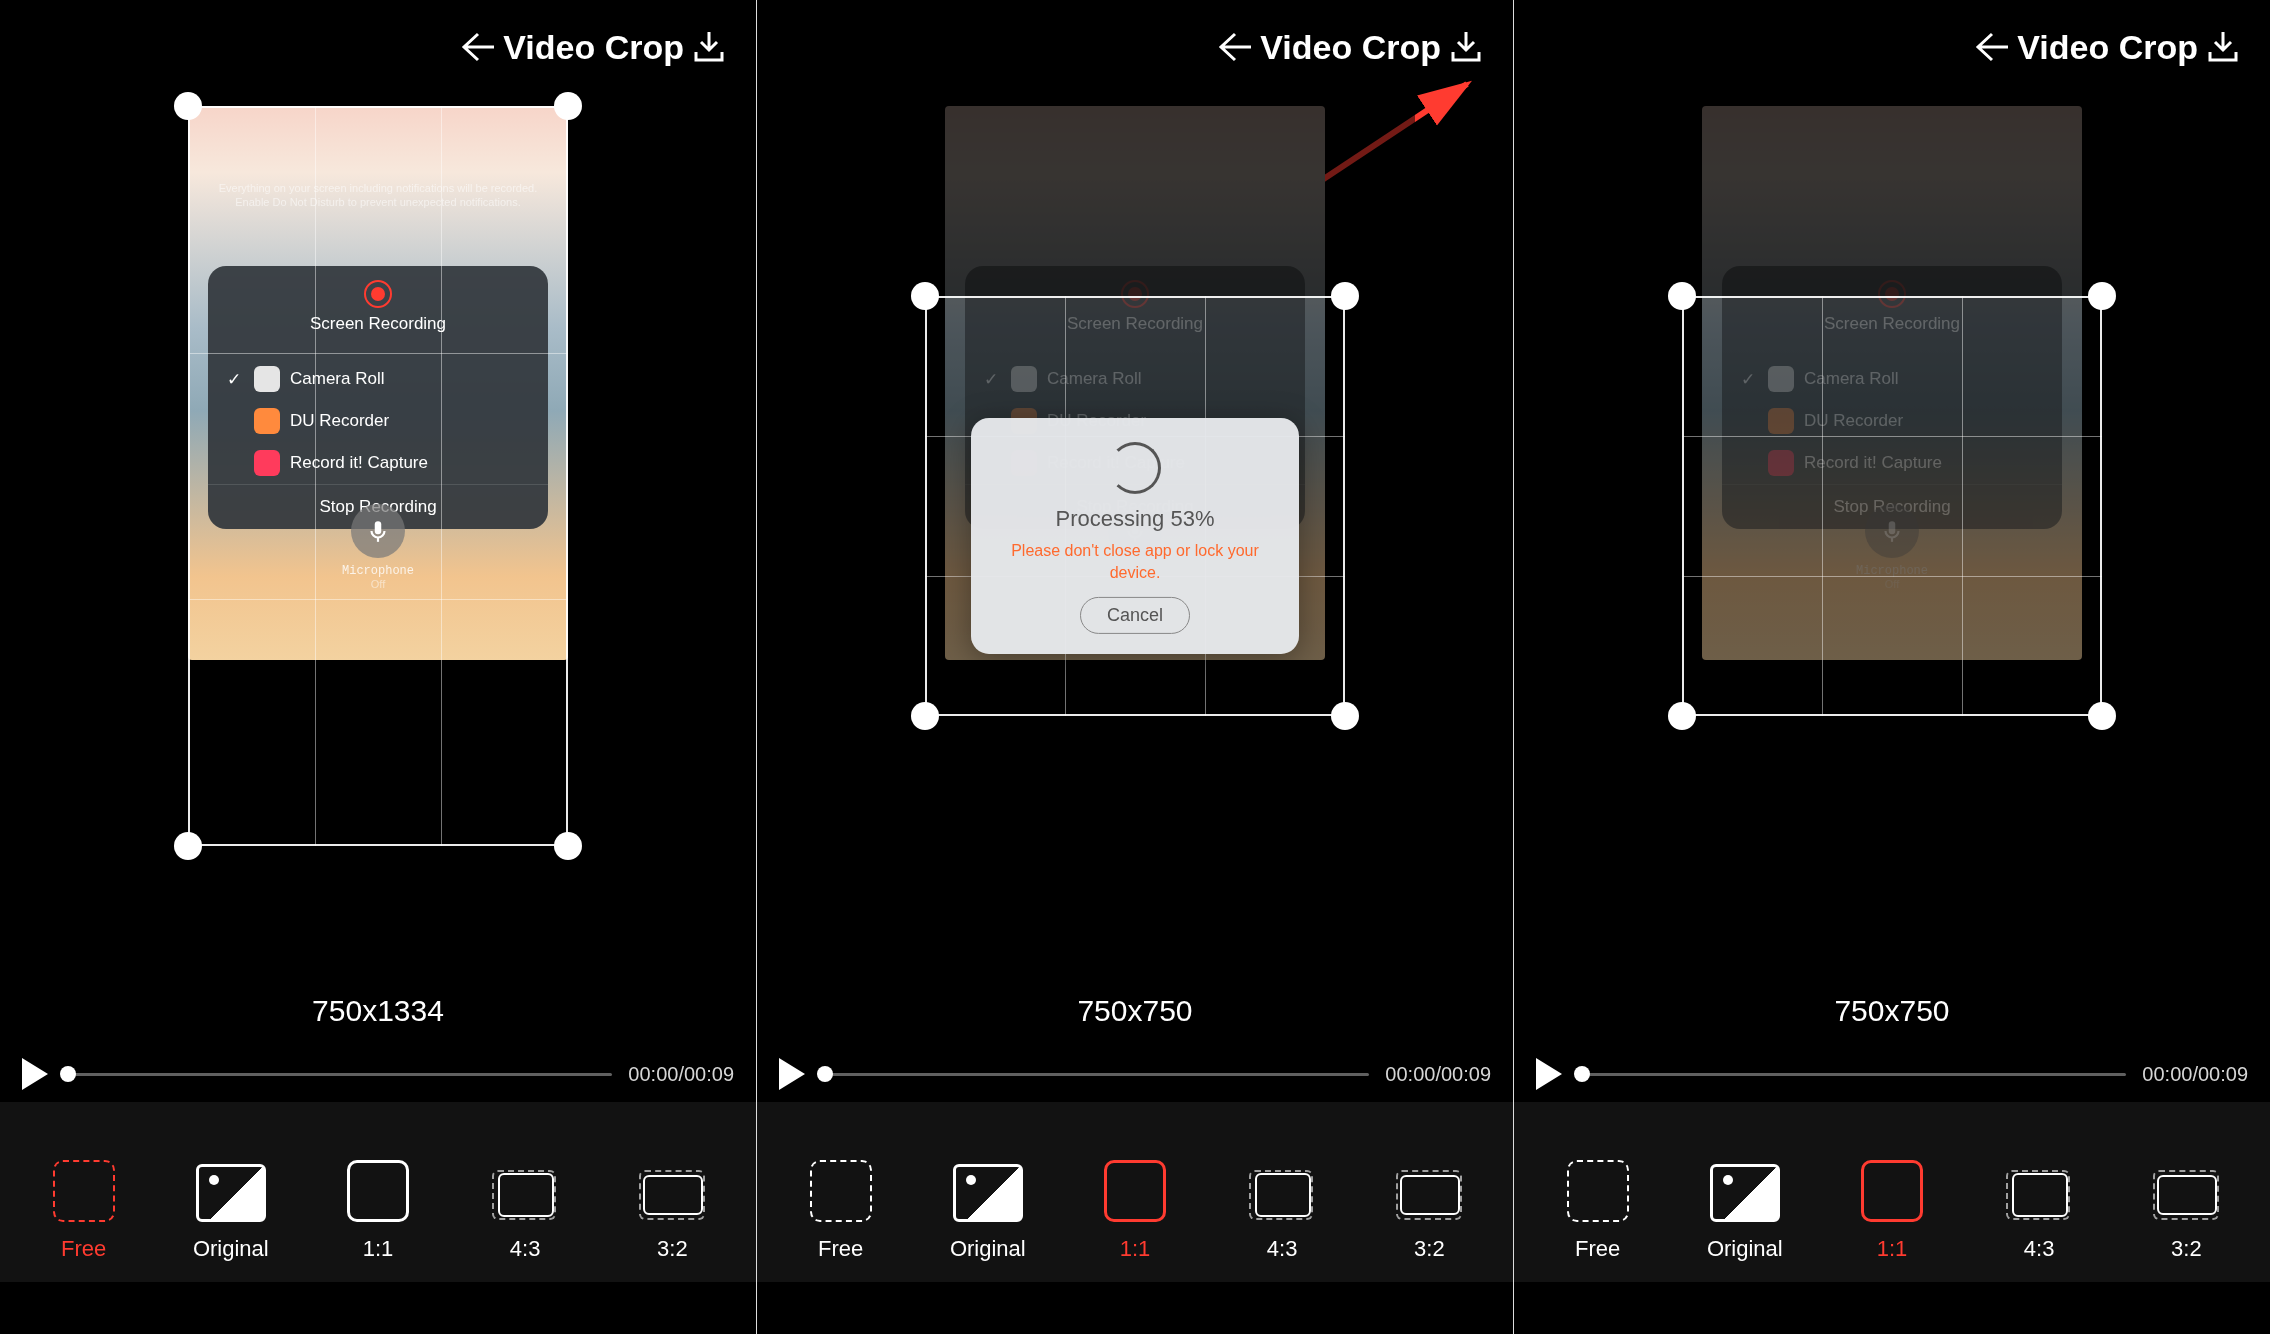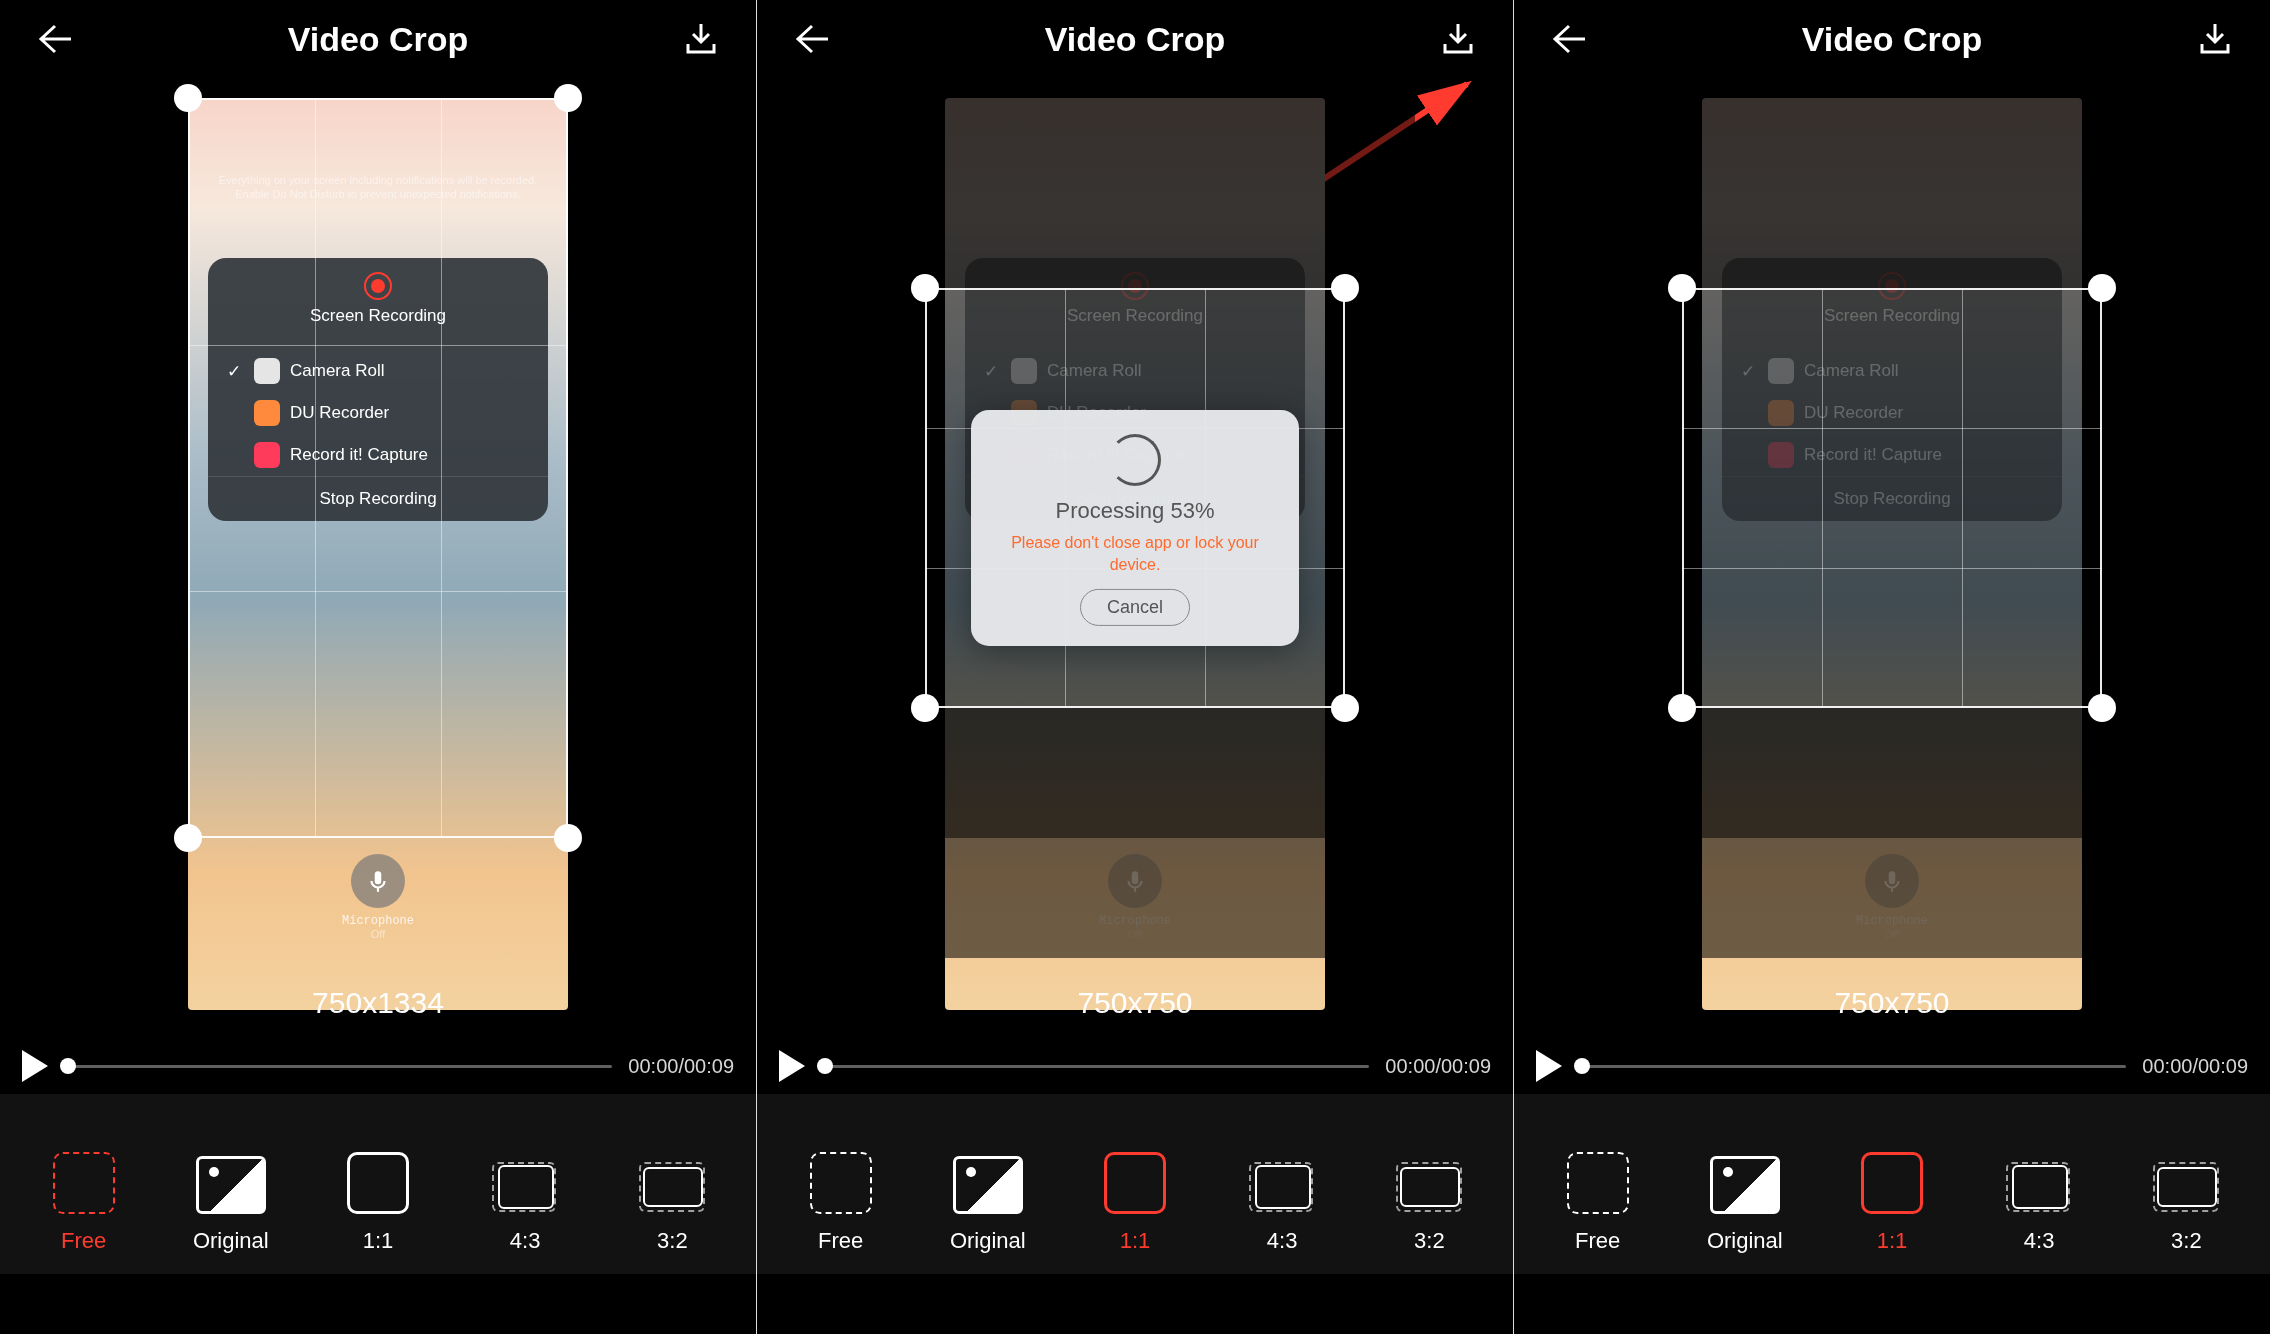--- a/index.html
+++ b/index.html
@@ -1,28 +1,28 @@
 <!DOCTYPE html>
 <html><head>
 <meta charset="utf-8">
 <style>
   html,body{margin:0;padding:0;background:#fff;font-family:-apple-system,Helvetica,Arial,sans-serif;}
   .wrap{display:flex;width:2270px;height:1334px;background:#fff;}
   .screen{position:relative;width:756px;height:1334px;background:#000;color:#fff;overflow:hidden;}
   .sep{width:1px;height:1334px;background:#ddd;}
   
-  .hdr{display:flex;align-items:center;justify-content:space-between;height:78px;padding:0 30px;}
+  .hdr{display:flex;align-items:center;justify-content:flex-end;height:78px;padding:0 22px;margin-top:8px;}
   .hdr-title{font-size:34px;font-weight:600;}
   .hdr-ico{width:50px;height:50px;display:flex;align-items:center;justify-content:center;}
   .hdr-ico svg{stroke:#fff;stroke-width:3;fill:none;}
   
   .preview{position:relative;height:960px;display:flex;flex-direction:column;align-items:center;}
   .canvas{position:relative;margin-top:20px;width:560px;height:860px;}
   .vidframe{position:absolute;border-radius:4px;overflow:hidden;}
-  .vidframe.full{left:90px;top:0;width:380px;height:912px;}
+  .vidframe.full{left:90px;top:0;width:380px;height:554px;}
   .dim{position:absolute;left:0;right:0;bottom:-10px;text-align:center;font-size:30px;color:#fff;}
   
   .crop{position:absolute;box-sizing:border-box;}
   .crop .grid{position:absolute;inset:0;}
   .crop .grid::before,.crop .grid::after{content:"";position:absolute;background:rgba(255,255,255,0.45);}
   .crop .gv1,.crop .gv2,.crop .gh1,.crop .gh2{position:absolute;background:rgba(255,255,255,0.45);}
   .crop .gv1{left:33.33%;top:0;bottom:0;width:1px;}
   .crop .gv2{left:66.67%;top:0;bottom:0;width:1px;}
   .crop .gh1{top:33.33%;left:0;right:0;height:1px;}
   .crop .gh2{top:66.67%;left:0;right:0;height:1px;}

